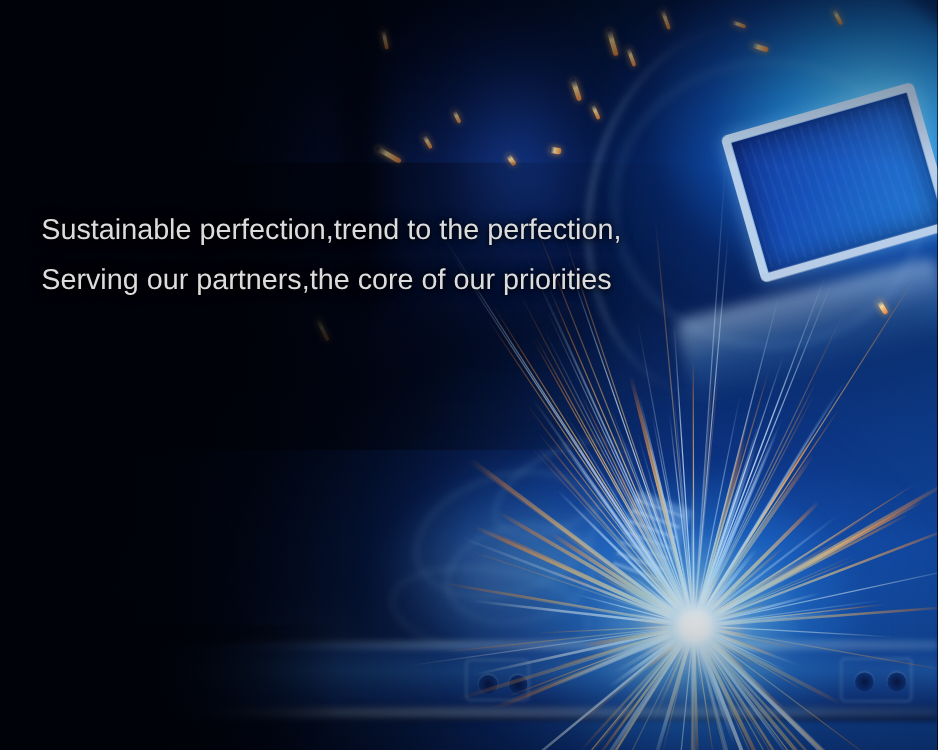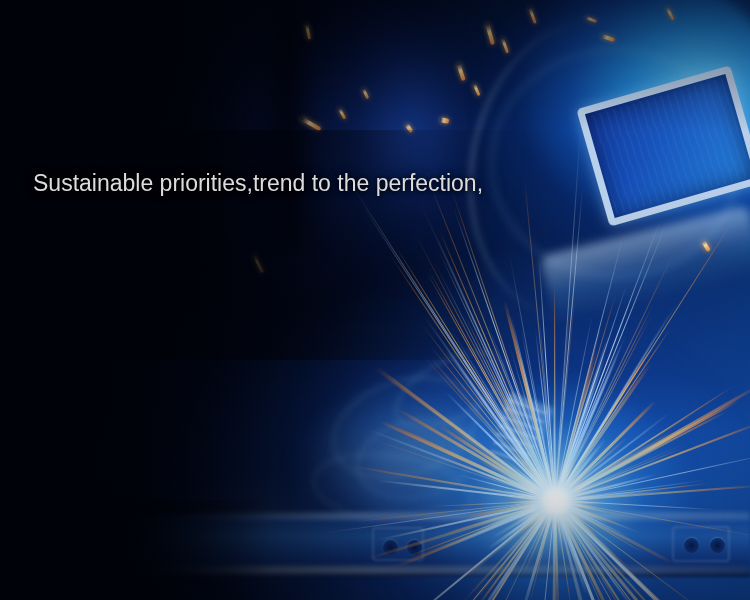--- a/index.html
+++ b/index.html
@@ -522,16 +522,17 @@
 
     <div class="arc-glow"></div>
     <div class="arc-core"></div>
 
     <div class="workpiece-left-mask"></div>
     <div class="vignette"></div>
     <div class="text-scrim"></div>
   </div>
 
   <div class="copy">
-    <div class="subline">Sustainable priorities,trend to the perfection,</div>
+    <div class="subline">Sustainable perfection,trend to the perfection,</div>
+    <div class="subline">Serving our partners,the core of our priorities</div>
   </div>
 
 </div>
 
 </body></html>

